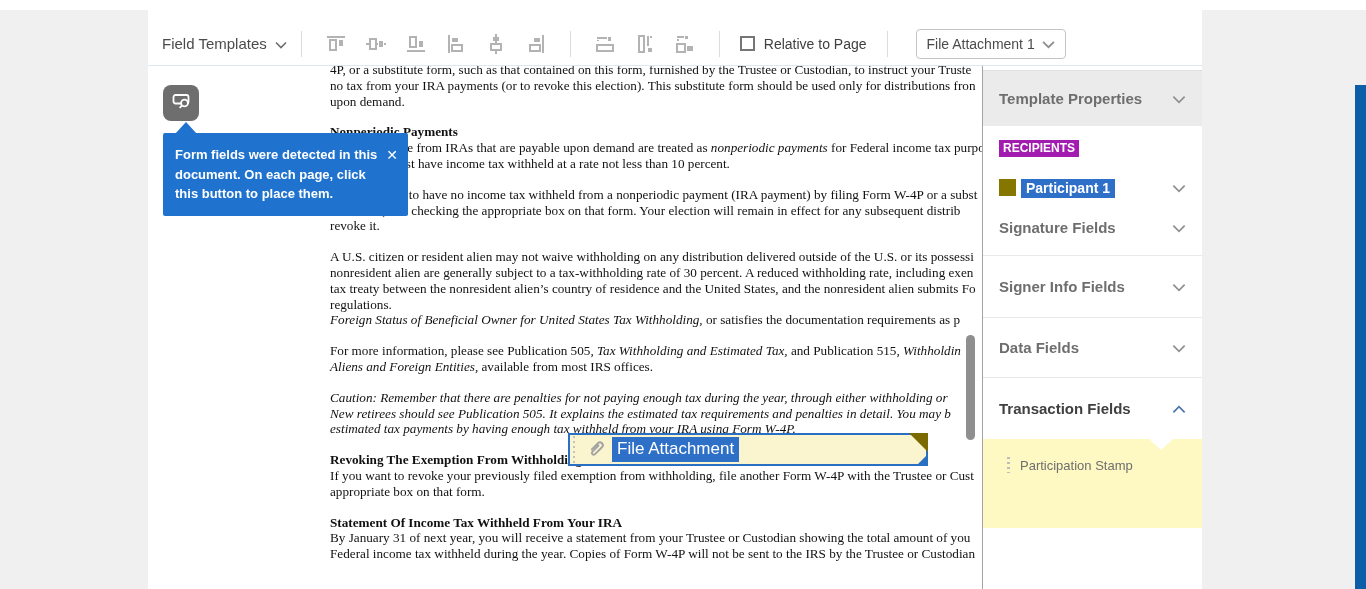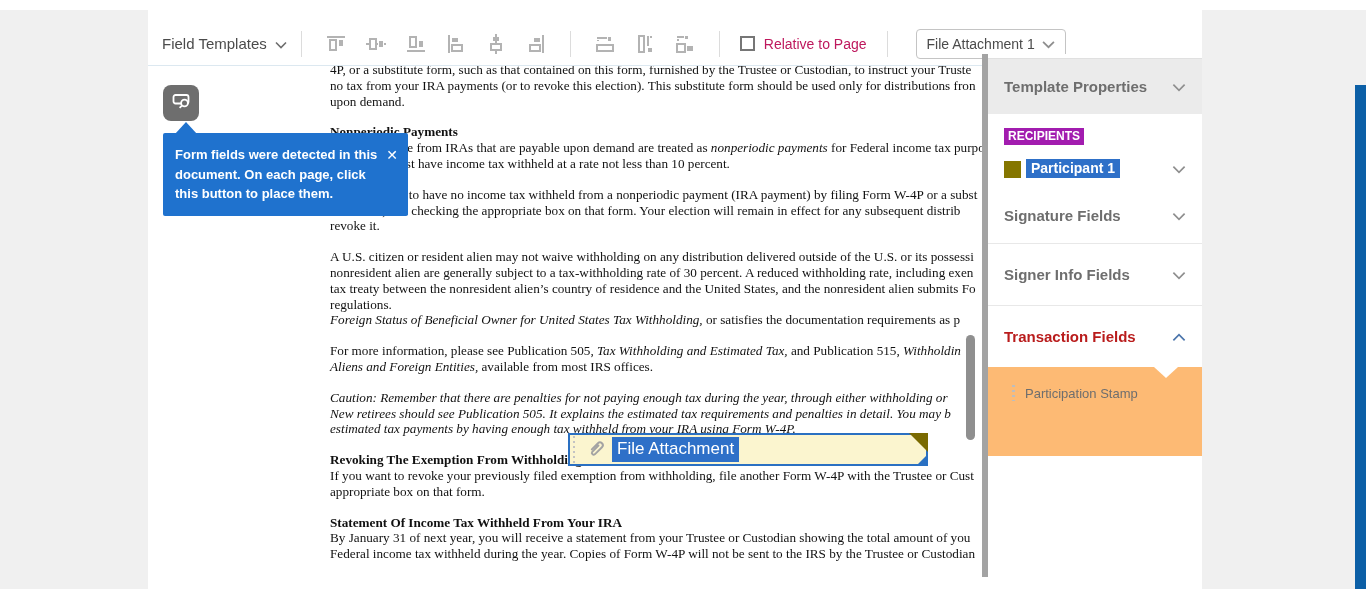--- a/index.html
+++ b/index.html
@@ -12,21 +12,21 @@
   .toolbar { position:absolute; left:0; top:0; width:100%; height:56px; padding-top:12px;
     display:flex; align-items:center; border-bottom:1px solid #dce8f0; background:#fff; }
   .ft-btn { display:flex; align-items:center; gap:8px; margin-left:14px; color:#4b4b4b;
     font-size:15px; cursor:pointer; }
   .tb-divider { width:1px; height:26px; background:#dcdcdc; margin:0 14px; }
   .tb-icon { width:26px; height:26px; margin:0 7px; display:flex; align-items:center;
     justify-content:center; cursor:pointer; }
   .tb-icon svg { display:block; }
   .chk-row { display:flex; align-items:center; gap:9px; margin:0 6px; }
   .chk { width:15px; height:15px; border:2px solid #767676; background:#fff; cursor:pointer; }
-  .chk-label { color:#be185d; font-size:14px; }
+  .chk-label { color:#404040; font-size:14px; }
   .dd { display:flex; align-items:center; justify-content:space-between; width:150px; height:30px;
     border:1px solid #c4c4c4; border-radius:4px; padding:0 10px; margin-left:14px;
     color:#4b4b4b; font-size:14px; cursor:pointer; background:#fff; }
 
   
   .canvas { position:absolute; left:0; top:56px; width:834px; height:523px; background:#fff;
     overflow:hidden; }
   .doc-text { position:absolute; left:182px; top:-4px; width:980px; color:#111;
     font-family:"Liberation Serif", serif; font-size:13.2px; line-height:15.8px; }
   .doc-block { margin-bottom:15px; }
@@ -58,40 +58,40 @@
     background:repeating-linear-gradient(to bottom, #c3c3c3 0 2px, transparent 2px 5px);
     background-size:2px 100%; background-repeat:repeat-y; background-position:2px 0; cursor:move; }
   .fa-clip { margin:0 6px 0 2px; }
   .fa-label { background:#2e70c8; color:#fff; font-size:17px; padding:2px 5px 3px 5px; }
   .fa-fold { position:absolute; right:-2px; top:-2px; width:0; height:0;
     border-top:19px solid #7a6a00; border-left:19px solid transparent; }
   .fa-resize { position:absolute; right:-2px; bottom:-2px; width:0; height:0;
     border-bottom:12px solid #2a70c2; border-left:12px solid transparent; cursor:nwse-resize; }
 
   
-  .sidebar { position:absolute; left:834px; top:44px; width:220px; height:523px;
-    border-left:6px solid #a3a3a3; background:#fff; }
+  .sidebar { position:absolute; left:834px; top:56px; width:220px; height:523px;
+    border-left:1px solid #a3a3a3; background:#fff; }
   .sb-row { display:flex; align-items:center; justify-content:space-between;
     padding:0 16px; color:#6e6e6e; font-size:15px; font-weight:bold; cursor:pointer; }
   .sb-tp { height:56px; margin-top:4px; background:#ebebeb; border-top:1px solid #e0e0e0; }
   .sb-recip { height:74px; padding:12px 16px 0 16px; }
   .recip-tag { display:inline-block; background:#a21caf; color:#fff; font-size:12px;
     font-weight:bold; padding:1px 4px 2px 4px; }
-  .recip-row { display:flex; align-items:flex-end; margin-top:14px; cursor:pointer; }
+  .recip-row { display:flex; align-items:flex-start; margin-top:22px; cursor:pointer; }
   .recip-swatch { width:17px; height:17px; margin-right:5px; }
   .recip-name { background:#2e70c8; color:#fff; font-size:14px; font-weight:bold;
     padding:1px 5px 2px 5px; }
   .recip-chev { margin-left:auto; }
   .sb-sec { border-top:1px solid #e8e8e8; }
   .sb-sec.s0 { height:55px; border-top:none;gap:28px; }
   .sb-sec.s1 { height:62px; }
   .sb-sec.s2 { height:60px; }
   .sb-sec.s3 { height:61px; }
-  .sb-tx { height:62px; border-top:1px solid #e8e8e8; color:#b91c1c; }
-  .sb-tx-items { position:relative; height:89px; background:#fdba74; }
+  .sb-tx { height:62px; border-top:1px solid #e8e8e8; color:#404040; }
+  .sb-tx-items { position:relative; height:89px; background:#fef9c3; }
   .sb-notch { position:absolute; top:0; left:166px; width:0; height:0;
     border-left:12px solid transparent; border-right:12px solid transparent;
     border-top:11px solid #ffffff; }
   .tx-item { display:flex; align-items:center; padding-left:24px; color:#6e6e6e;
     font-size:13px; cursor:pointer; }
   .tx-item.i0 { padding-top:18px; }
   .tx-item.i1 { padding-top:22px; }
   .tx-dots { width:3px; height:16px; margin-right:10px;
     background:repeating-linear-gradient(to bottom, #bdbdbd 0 2px, transparent 2px 5px); }
 
@@ -345,20 +345,28 @@
       </span>
     </div>
     <div class="sb-row sb-sec s1">
       <span>Signer Info Fields</span>
       <span>
         <svg width="14" height="9" viewBox="0 0 12 8">
             <path d="M1 1.5 L6 6.5 L11 1.5" fill="none" stroke="#8e8e8e" stroke-width="1.5"></path>
           </svg>
       </span>
     </div>
+    <div class="sb-row sb-sec s2">
+      <span>Data Fields</span>
+      <span>
+        <svg width="14" height="9" viewBox="0 0 12 8">
+            <path d="M1 1.5 L6 6.5 L11 1.5" fill="none" stroke="#8e8e8e" stroke-width="1.5"></path>
+          </svg>
+      </span>
+    </div>
 
     <div class="sb-row sb-tx">
       <span>Transaction Fields</span>
       <span>
         <svg width="14" height="9" viewBox="0 0 12 8">
             <path d="M1 6.5 L6 1.5 L11 6.5" fill="none" stroke="#4a74ab" stroke-width="1.5"></path>
           </svg>
       </span>
     </div>
     <div class="sb-tx-items">

